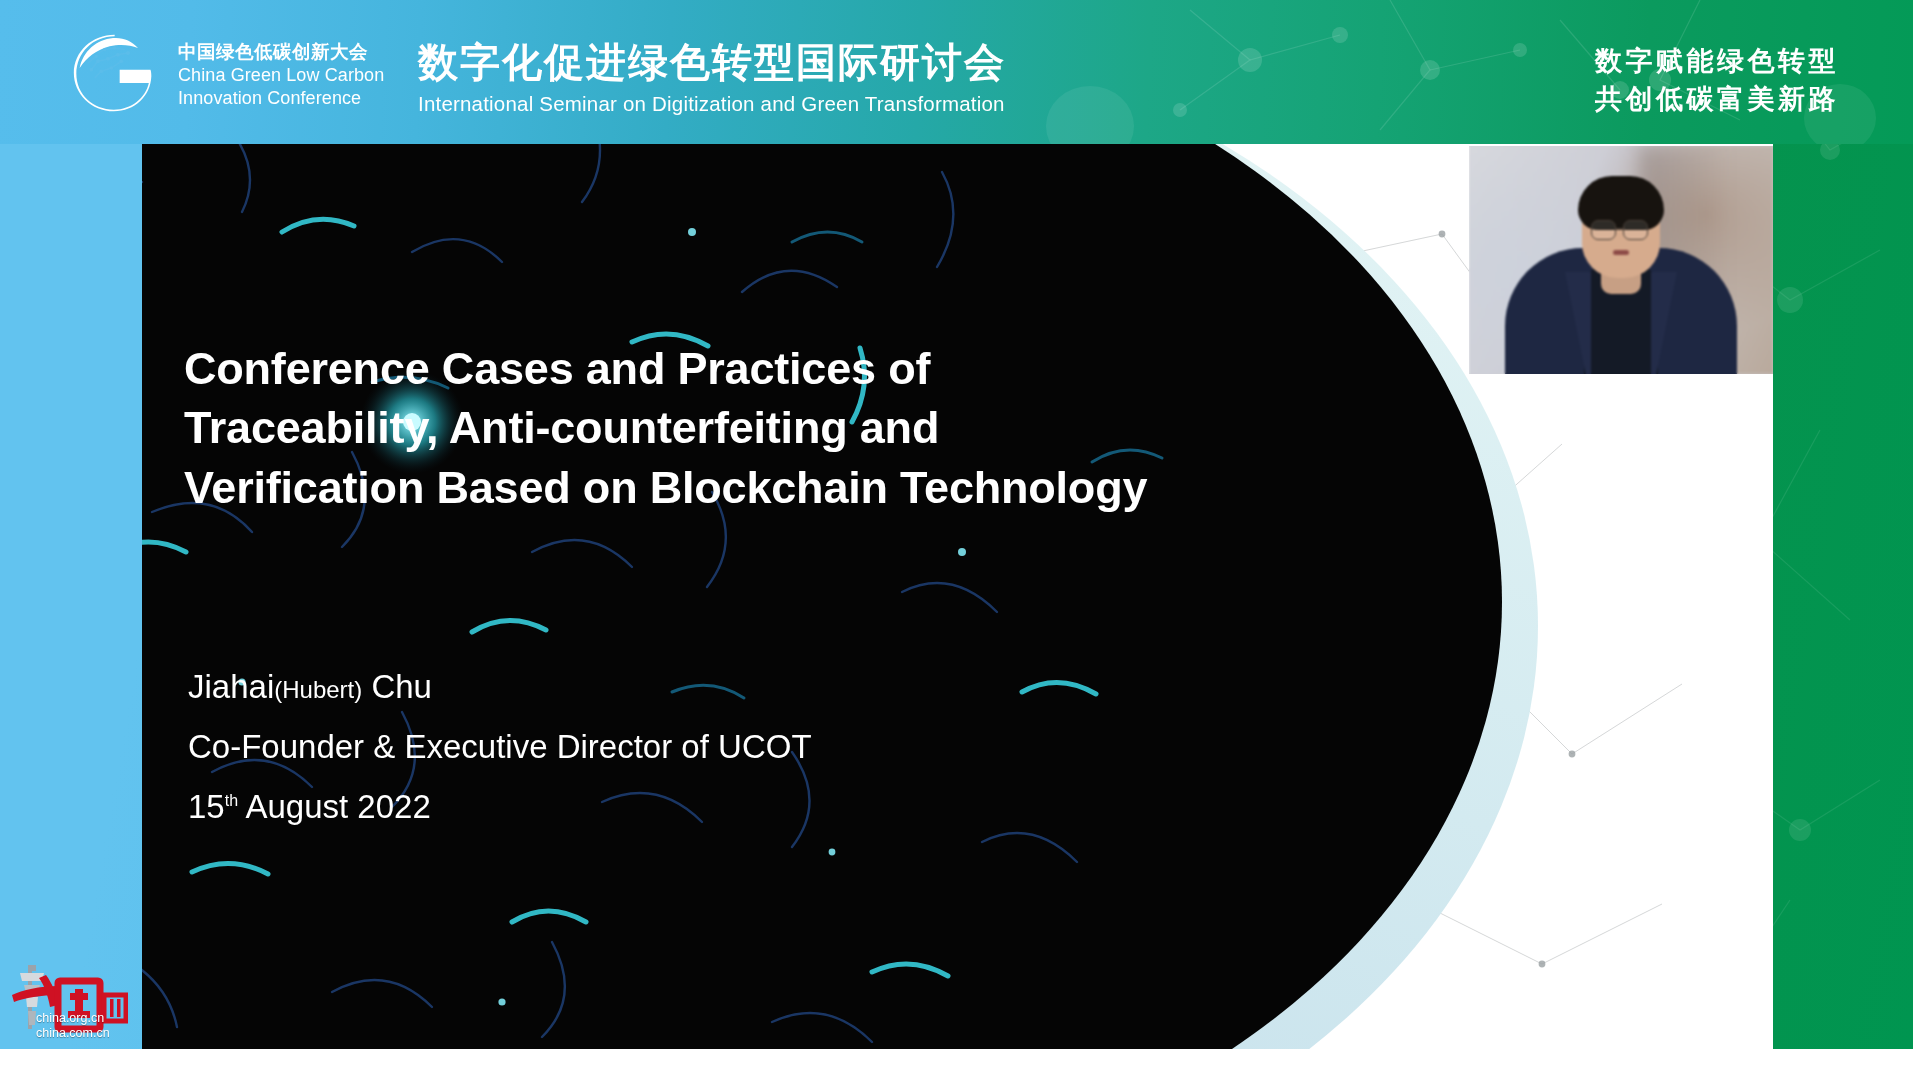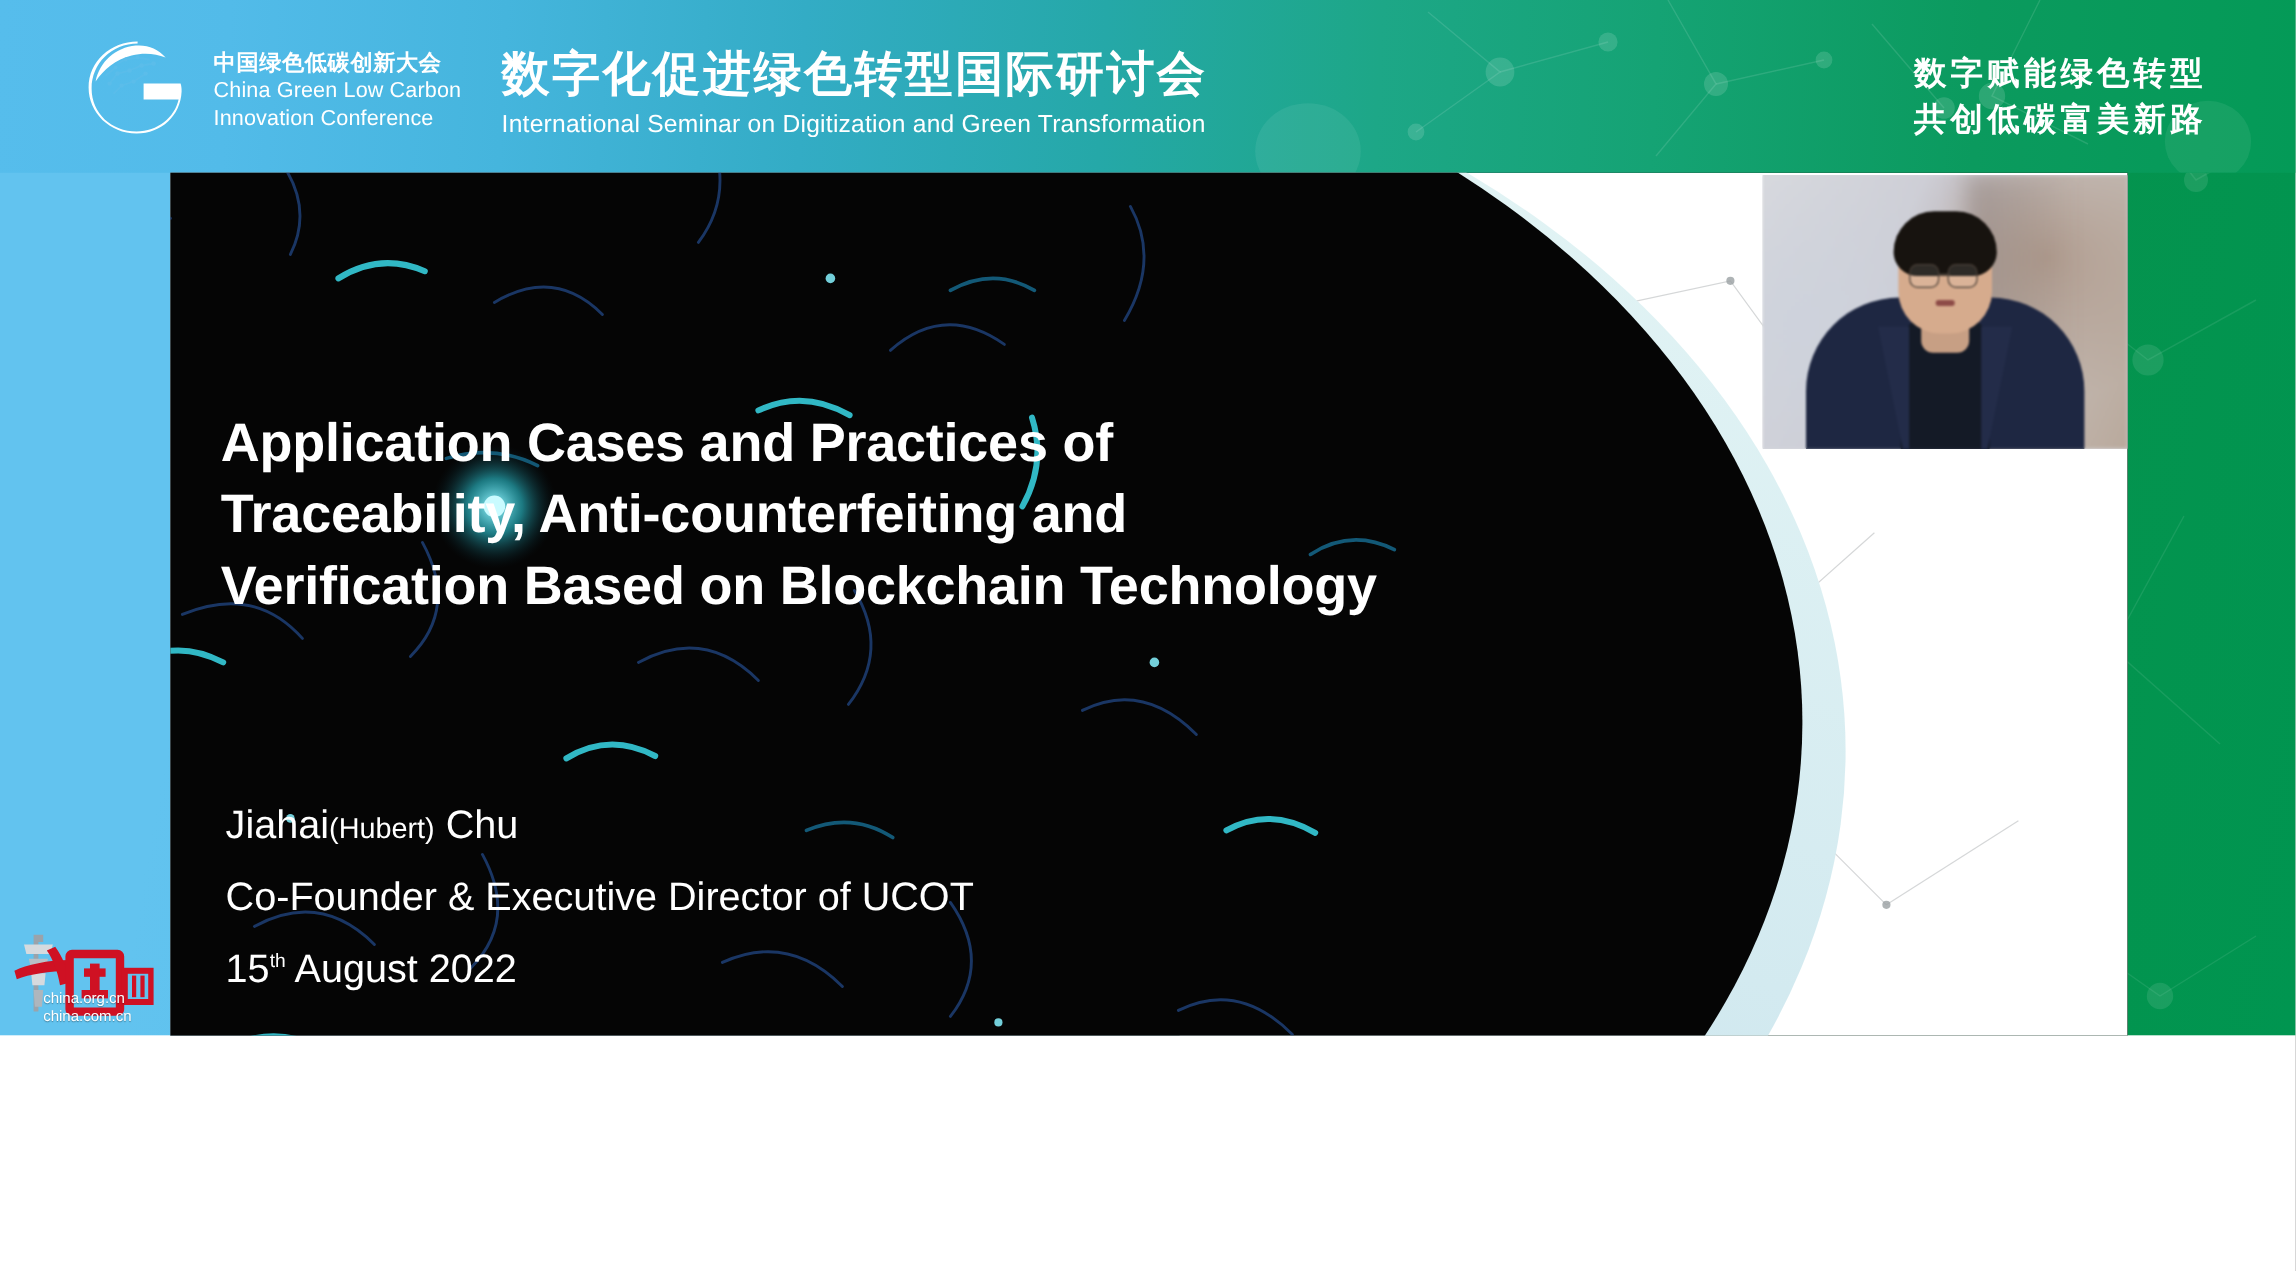--- a/index.html
+++ b/index.html
@@ -6,21 +6,21 @@
   html, body {
     width:1913px; height:1071px;
     overflow:hidden;
     font-family:"Liberation Sans", sans-serif;
     background:#ffffff;
   }
 
   
   #canvas {
     position:relative;
-    width:1913px; height:863px;
+    width:1913px; height:1049px;
     overflow:hidden;
   }
 
   
   .page-bg {
     position:absolute; inset:0;
     background:linear-gradient(100deg,
       #62c3ef 0%,
       #62c3ef 12%,
       #57c0ec 26%,
@@ -423,21 +423,21 @@
             <circle cx="430" cy="690" r="3.6"></circle>
           <circle cx="1150" cy="560" r="4"></circle>
             <circle cx="690" cy="1010" r="3.6"></circle>
           <circle cx="310" cy="400" r="3.2"></circle>
             <circle cx="1020" cy="860" r="3.4"></circle>
         </g>
       </svg>
     </div>
 
     <div class="slide-title">
-      <div>Application Cases and Practices of</div>
+      <div>Conference Cases and Practices of</div>
       <div>Traceability, Anti-counterfeiting and</div>
       <div>Verification Based on Blockchain Technology</div>
     </div>
 
     <div class="slide-sub">
       <div class="sub-line"><span>Jiahai</span><span class="sub-small">(Hubert)</span><span> Chu</span></div>
       <div class="sub-line">Co-Founder &amp; Executive Director of UCOT</div>
       <div class="sub-line"><span>15</span><span class="sub-sup">th</span><span> August 2022</span></div>
     </div>
 

